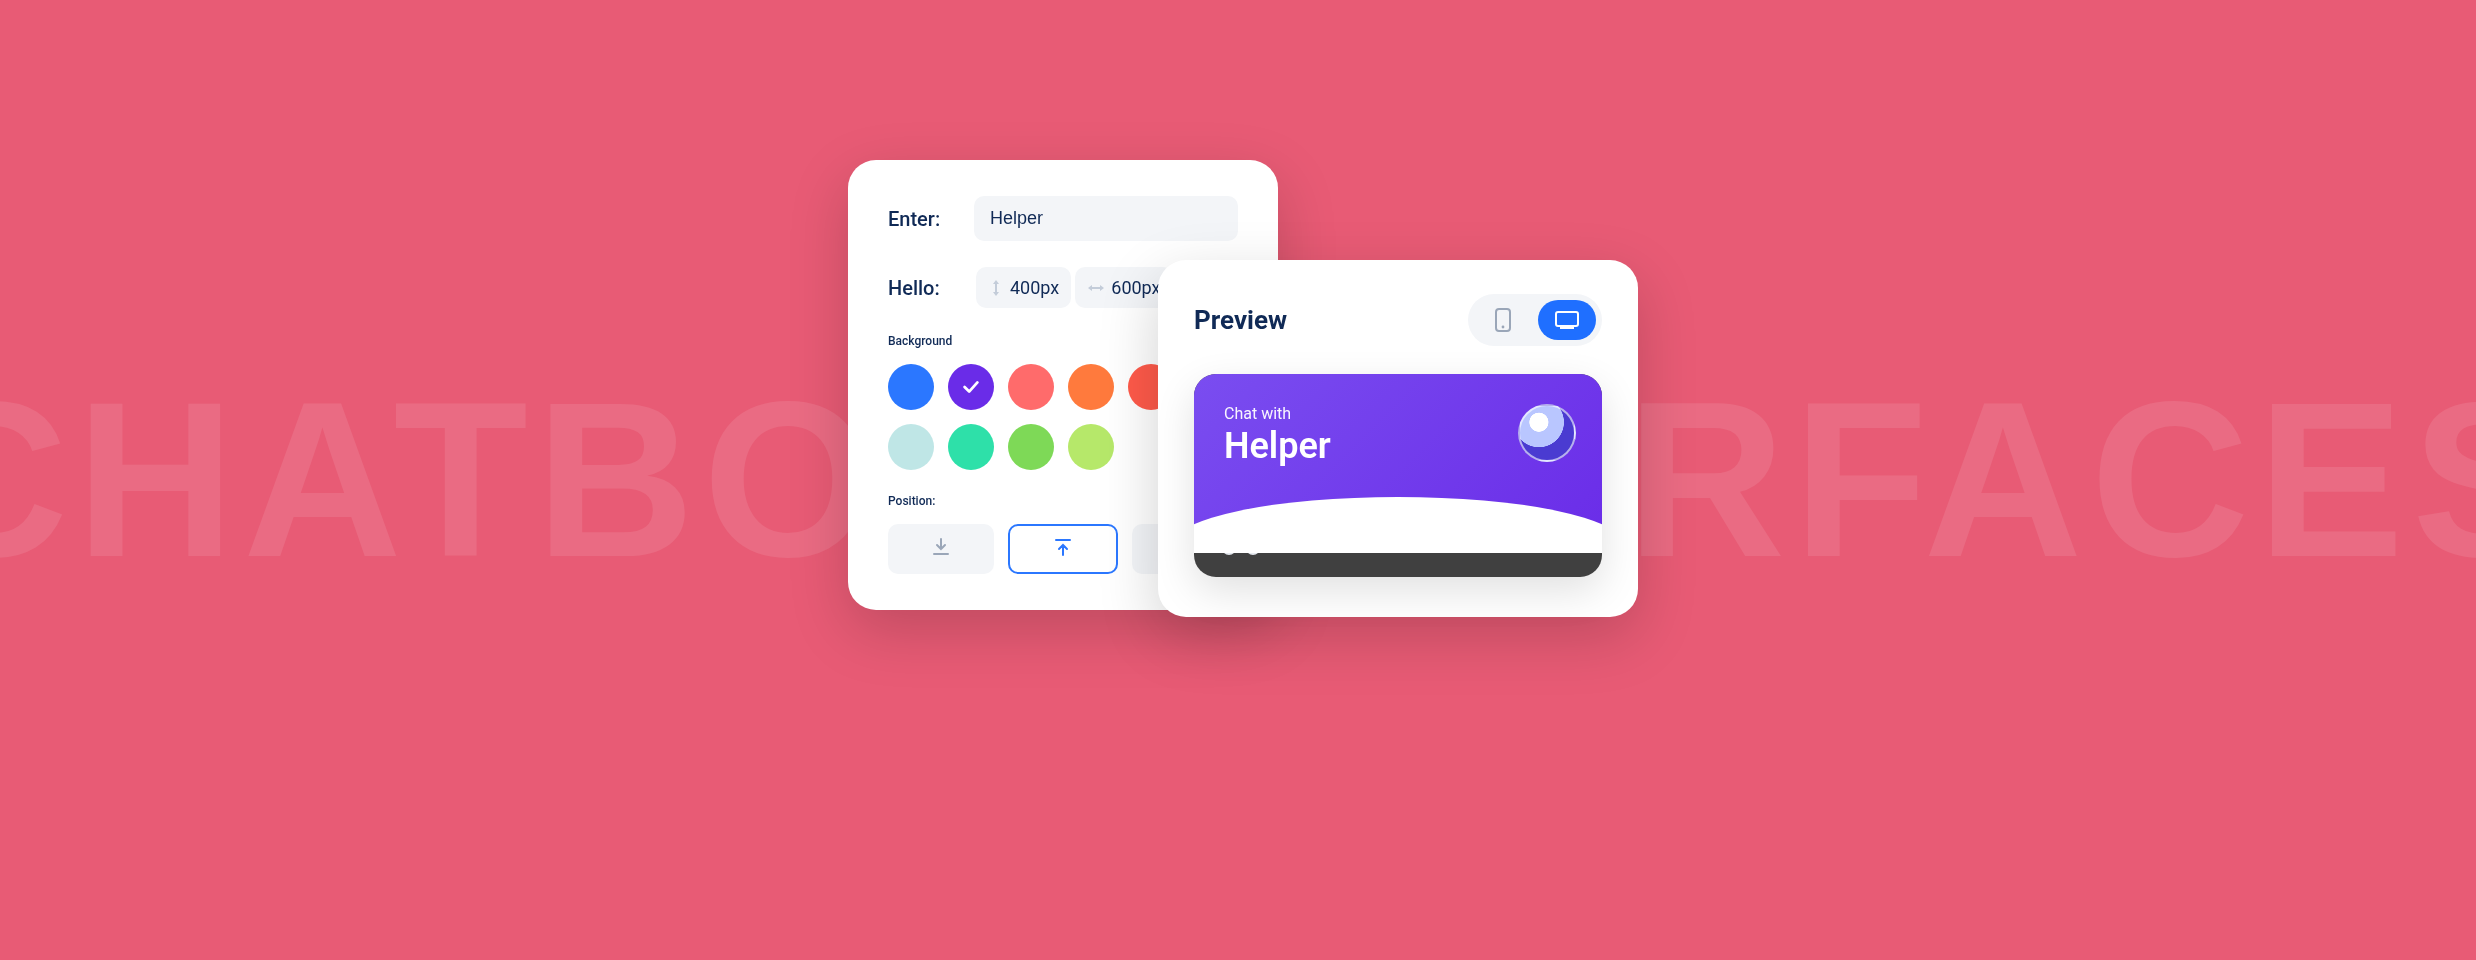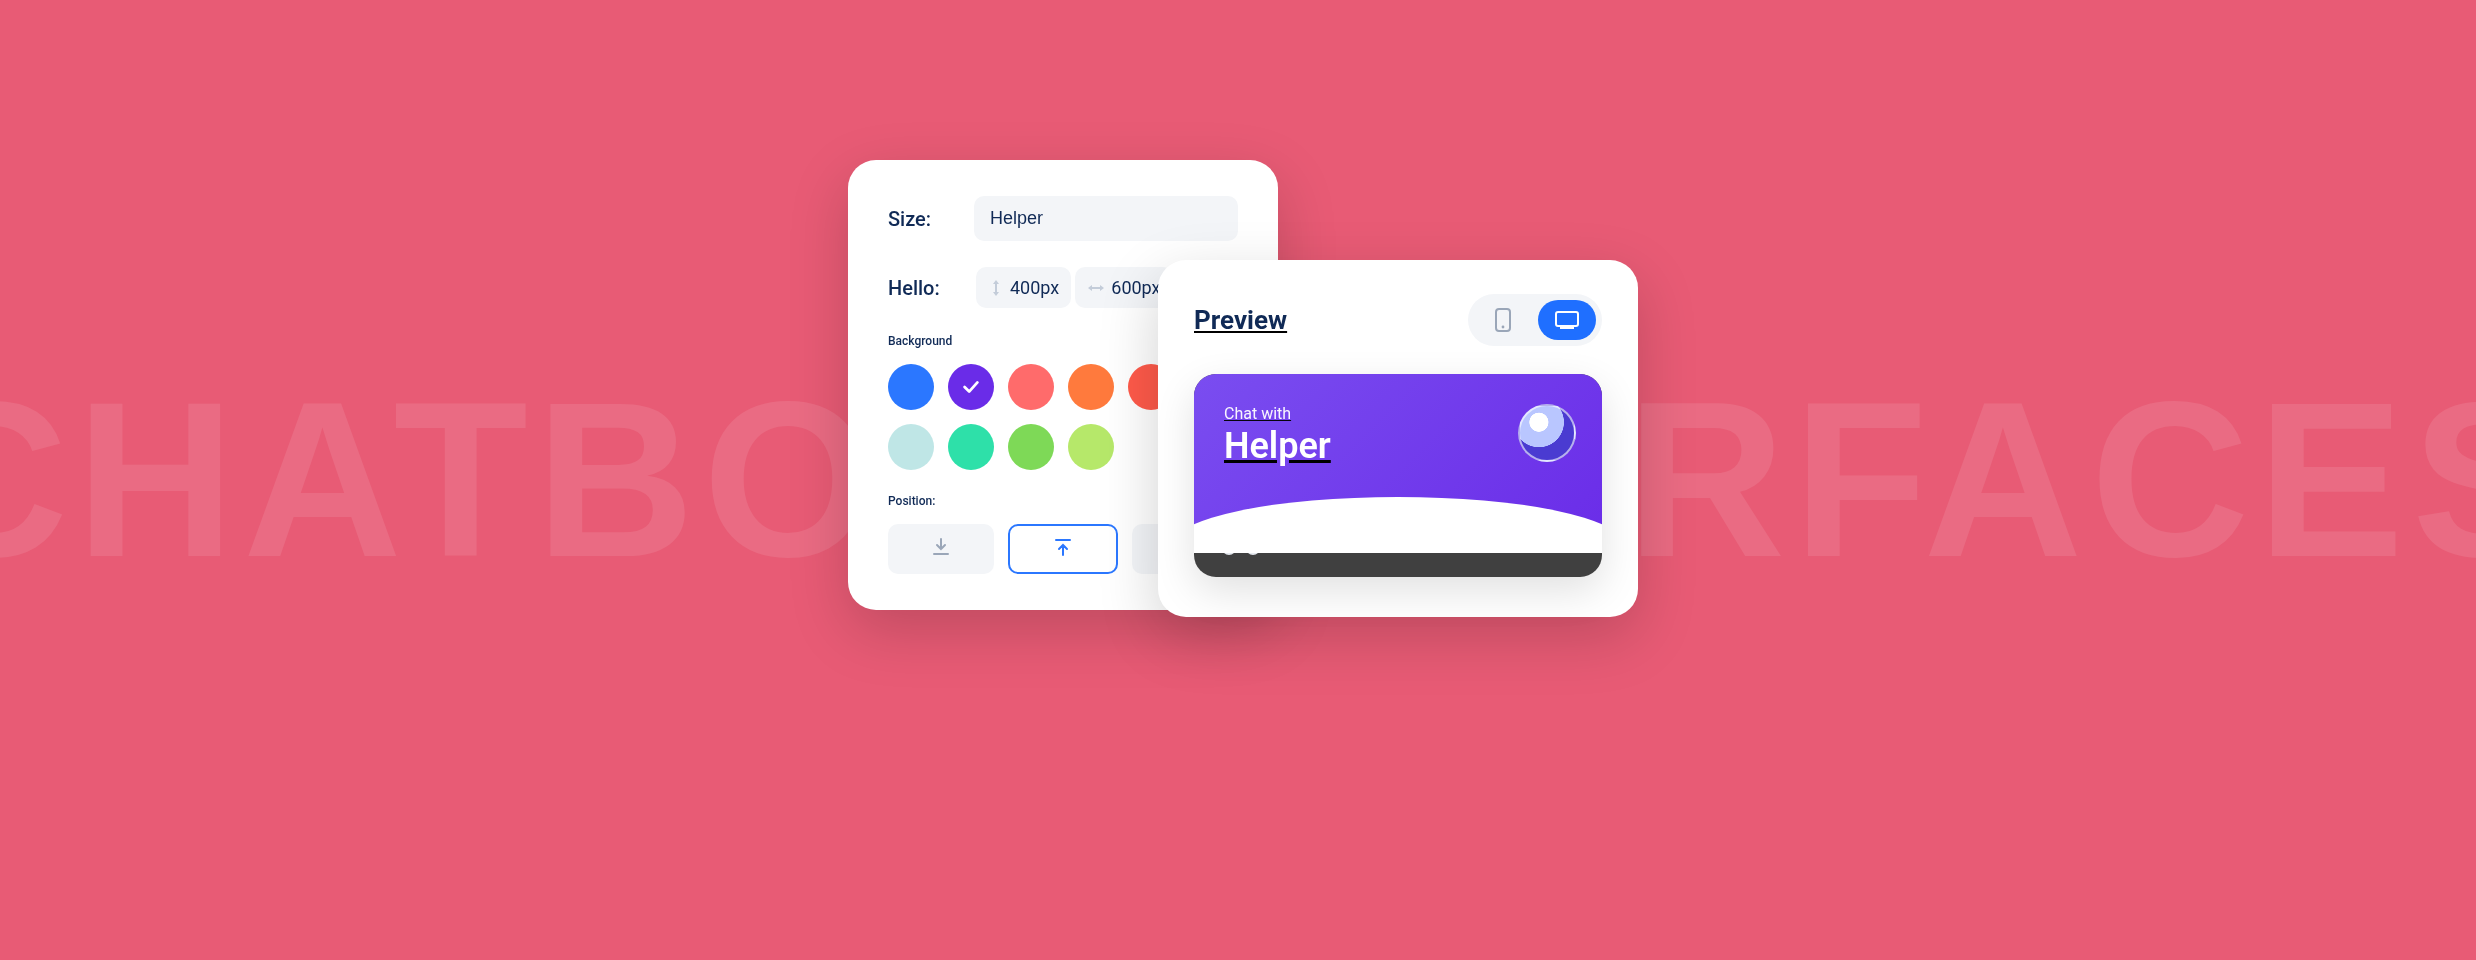--- a/index.html
+++ b/index.html
@@ -40,21 +40,20 @@
   .settings-card {
     width: 430px;
     top: 30px;
     left: 60px;
   }
   .preview-card {
     width: 480px;
     top: 130px;
     left: 370px;
     padding: 34px 36px 40px 36px;
-    text-decoration: underline;
   }
   .row { display: flex; align-items: center; gap: 18px; margin-bottom: 26px; }
   .field-label { color: #102a56; font-size: 20px; font-weight: 500; width: 70px; }
   .section-label { color: #102a56; font-size: 12px; font-weight: 500; margin-bottom: 16px; }
   .text-input {
     flex: 1;
     background: #f3f5f8;
     border: none;
     border-radius: 10px;
     padding: 12px 16px;
@@ -175,21 +174,21 @@
 </style>
 </head>
 <body>
 
 <div class="watermark">CHATBOT INTERFACES</div>
 
 <div class="stage">
 
   <div class="card settings-card">
     <div class="row">
-      <div class="field-label">Size:</div>
+      <div class="field-label">Enter:</div>
       <input class="text-input" value="Helper" style="">
     </div>
     <div class="row">
       <div class="field-label">Hello:</div>
       <div class="size-inputs">
         <div class="size-box">
           <svg width="16" height="18" viewBox="0 0 16 18">
               <path d="M8 1 L5 5 H7 V13 H5 L8 17 L11 13 H9 V5 H11 Z" fill="#c3ccd9"></path>
             </svg>
           <span class="sval">400px</span>

